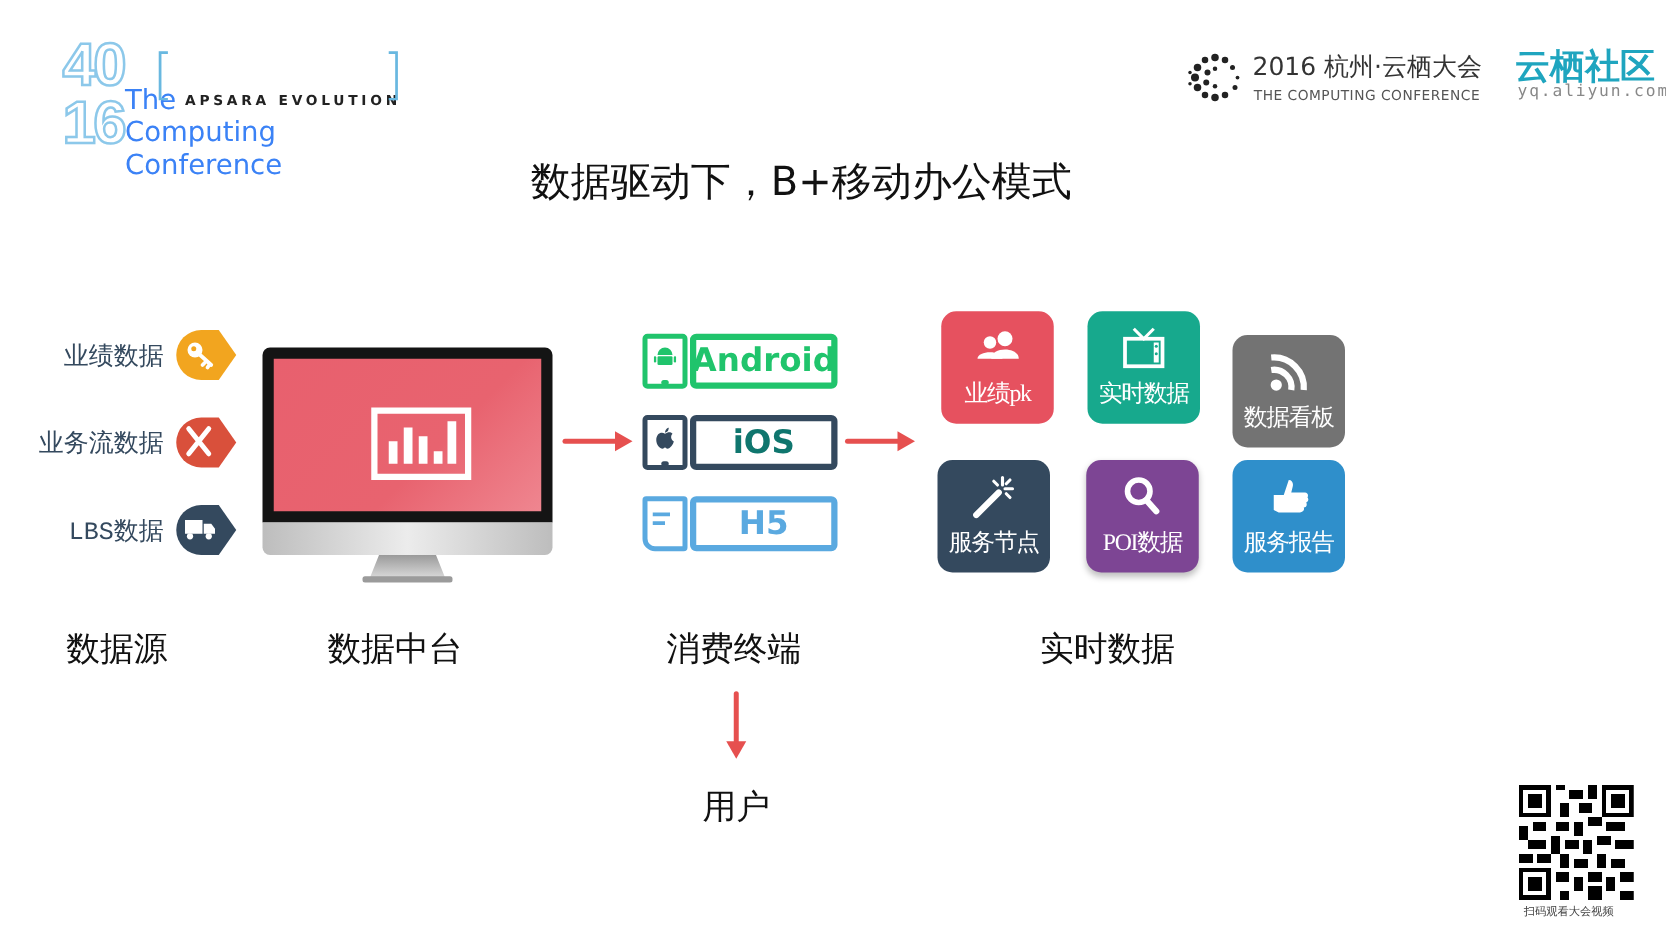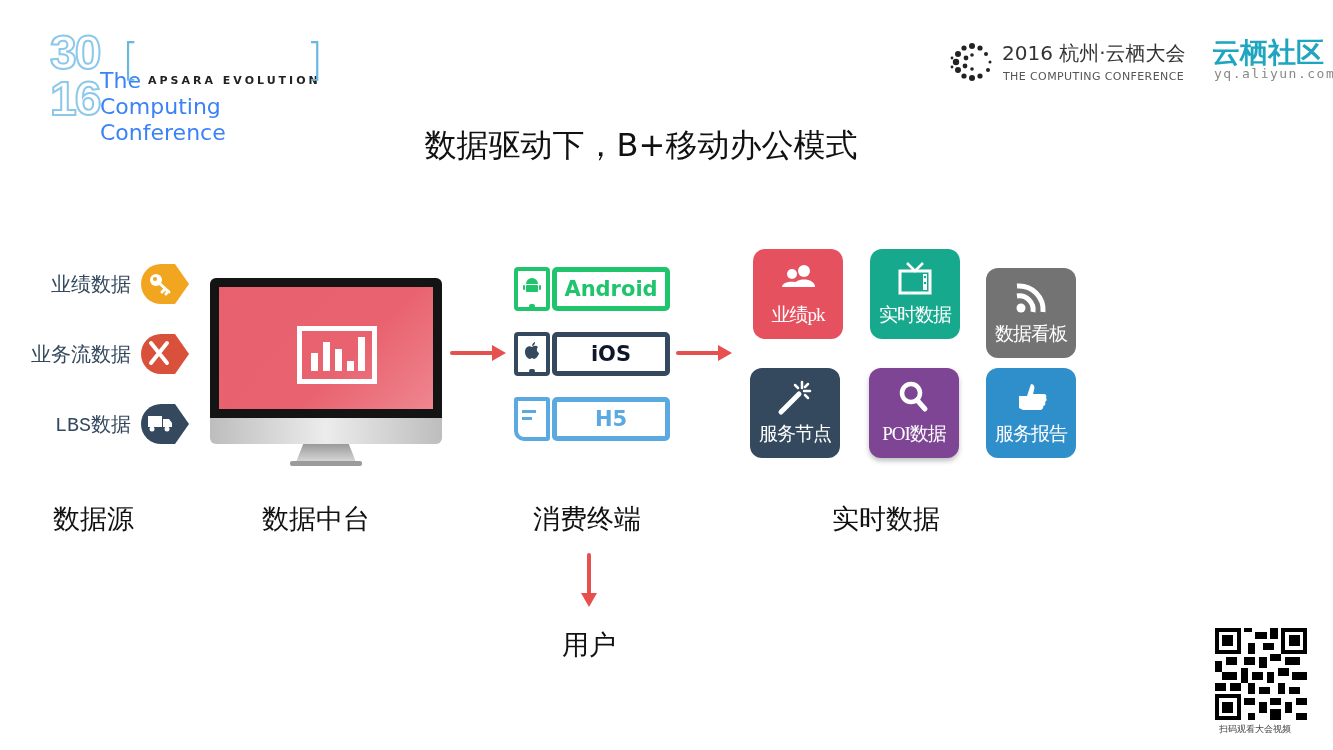--- a/index.html
+++ b/index.html
@@ -47,21 +47,21 @@
   .arrow-h .shaft { position: absolute; left: 0; top: 3px; height: 4px; background: #e6504f; border-radius: 2px; }
   .arrow-h .head { position: absolute; top: -3px; width: 0; height: 0; border-top: 8px solid transparent; border-bottom: 8px solid transparent; border-left: 14px solid #e6504f; }
   .arrow-v { position: absolute; left: 582px; top: 553px; width: 14px; height: 56px; }
   .arrow-v .shaft { position: absolute; left: 5px; top: 0; width: 4px; height: 42px; background: #e6504f; border-radius: 2px; }
   .arrow-v .head { position: absolute; left: -1px; top: 40px; width: 0; height: 0; border-left: 8px solid transparent; border-right: 8px solid transparent; border-top: 14px solid #e6504f; }
 
   
   .platform { position: absolute; left: 514px; height: 44px; width: 156px; }
   .plat-device { position: absolute; left: 0; top: 0; width: 36px; height: 44px; border: 4px solid; border-radius: 4px; }
   .plat-device .home { position: absolute; left: 11px; bottom: -1px; width: 6px; height: 4px; border-radius: 2px; }
-  .plat-box { position: absolute; left: 38px; top: 0; width: 118px; height: 44px; border: 5px solid; border-radius: 5px; display: flex; align-items: center; justify-content: center; font-family: "DejaVu Sans", sans-serif; font-weight: bold; font-size: 21px; }
+  .plat-box { position: absolute; left: 38px; top: 0; width: 118px; height: 44px; border: 5px solid; border-radius: 5px; display: flex; align-items: center; justify-content: center; font-family: "DejaVu Sans", sans-serif; font-weight: bold; font-size: 26px; }
 
   
   .module { position: absolute; width: 90px; height: 90px; border-radius: 12px; color: #fff; text-align: center; }
   .module .micon { position: absolute; left: 25px; top: 12px; width: 40px; height: 36px; }
   .module .mlabel { position: absolute; left: 0; right: 0; top: 53px; font-size: 19px; white-space: nowrap; font-family: Liberation Serif, serif; letter-spacing: -1px; }
 
   .section-label { position: absolute; top: 501px; font-size: 27px; color: #111; white-space: nowrap; }
   .user-label { position: absolute; left: 562px; top: 627px; font-size: 27px; color: #111; }
 
   
@@ -71,21 +71,21 @@
 </head>
 <body>
 
 <div class="logo-left">
   <div class="logo-sub">
     <div>The</div>
     <div>Computing</div>
     <div>Conference</div>
   </div>
   <div class="logo-year">
-    <span class="line">30</span>
+    <span class="line">40</span>
     <span class="line">16</span>
   </div>
   <div class="logo-bracket" style="left:72px;">[</div>
   <div class="logo-en">APSARA EVOLUTION</div>
   <div class="logo-bracket" style="left:256px;">]</div>
 </div>
 
 <div class="logo-right">
   <svg class="conf-icon" viewBox="0 0 44 44">
     <g fill="#222">
@@ -193,21 +193,21 @@
   <div class="plat-box" style="border-color:#20c46c;color:#20c46c;">Android</div>
 </div>
 <div class="platform" style="top:332px;">
   <div class="plat-device" style="border-color:#34495e;">
     <svg style="position:absolute;left:5px;top:6px;" width="18" height="18" viewBox="0 0 18 18">
         <path d="M9 5 C6 3 2 5 2 10 C2 14 5 17 7 17 C8 17 8 16 9 16 C10 16 10 17 11 17 C13 17 16 13 16 11 C14 10 13 7 15 5 C13 3 11 4 9 5 Z" fill="#34495e"></path>
         <path d="M9 4 C9 2 11 0 12 0 C12 2 11 4 9 4 Z" fill="#34495e"></path>
       </svg>
     <div class="home" style="background:#34495e;"></div>
   </div>
-  <div class="plat-box" style="border-color:#34495e;color:#0f172a;">iOS</div>
+  <div class="plat-box" style="border-color:#34495e;color:#0f766e;">iOS</div>
 </div>
 <div class="platform" style="top:397px;">
   <div class="plat-device" style="border-color:#5aa9e0;border-radius:3px 3px 3px 10px;">
     <svg style="position:absolute;left:4px;top:7px;" width="20" height="18" viewBox="0 0 20 18">
         <rect x="0" y="2" width="14" height="3" fill="#5aa9e0"></rect>
         <rect x="0" y="9" width="10" height="3" fill="#5aa9e0"></rect>
       </svg>
   </div>
   <div class="plat-box" style="border-color:#5aa9e0;color:#5aa9e0;">H5</div>
 </div>

